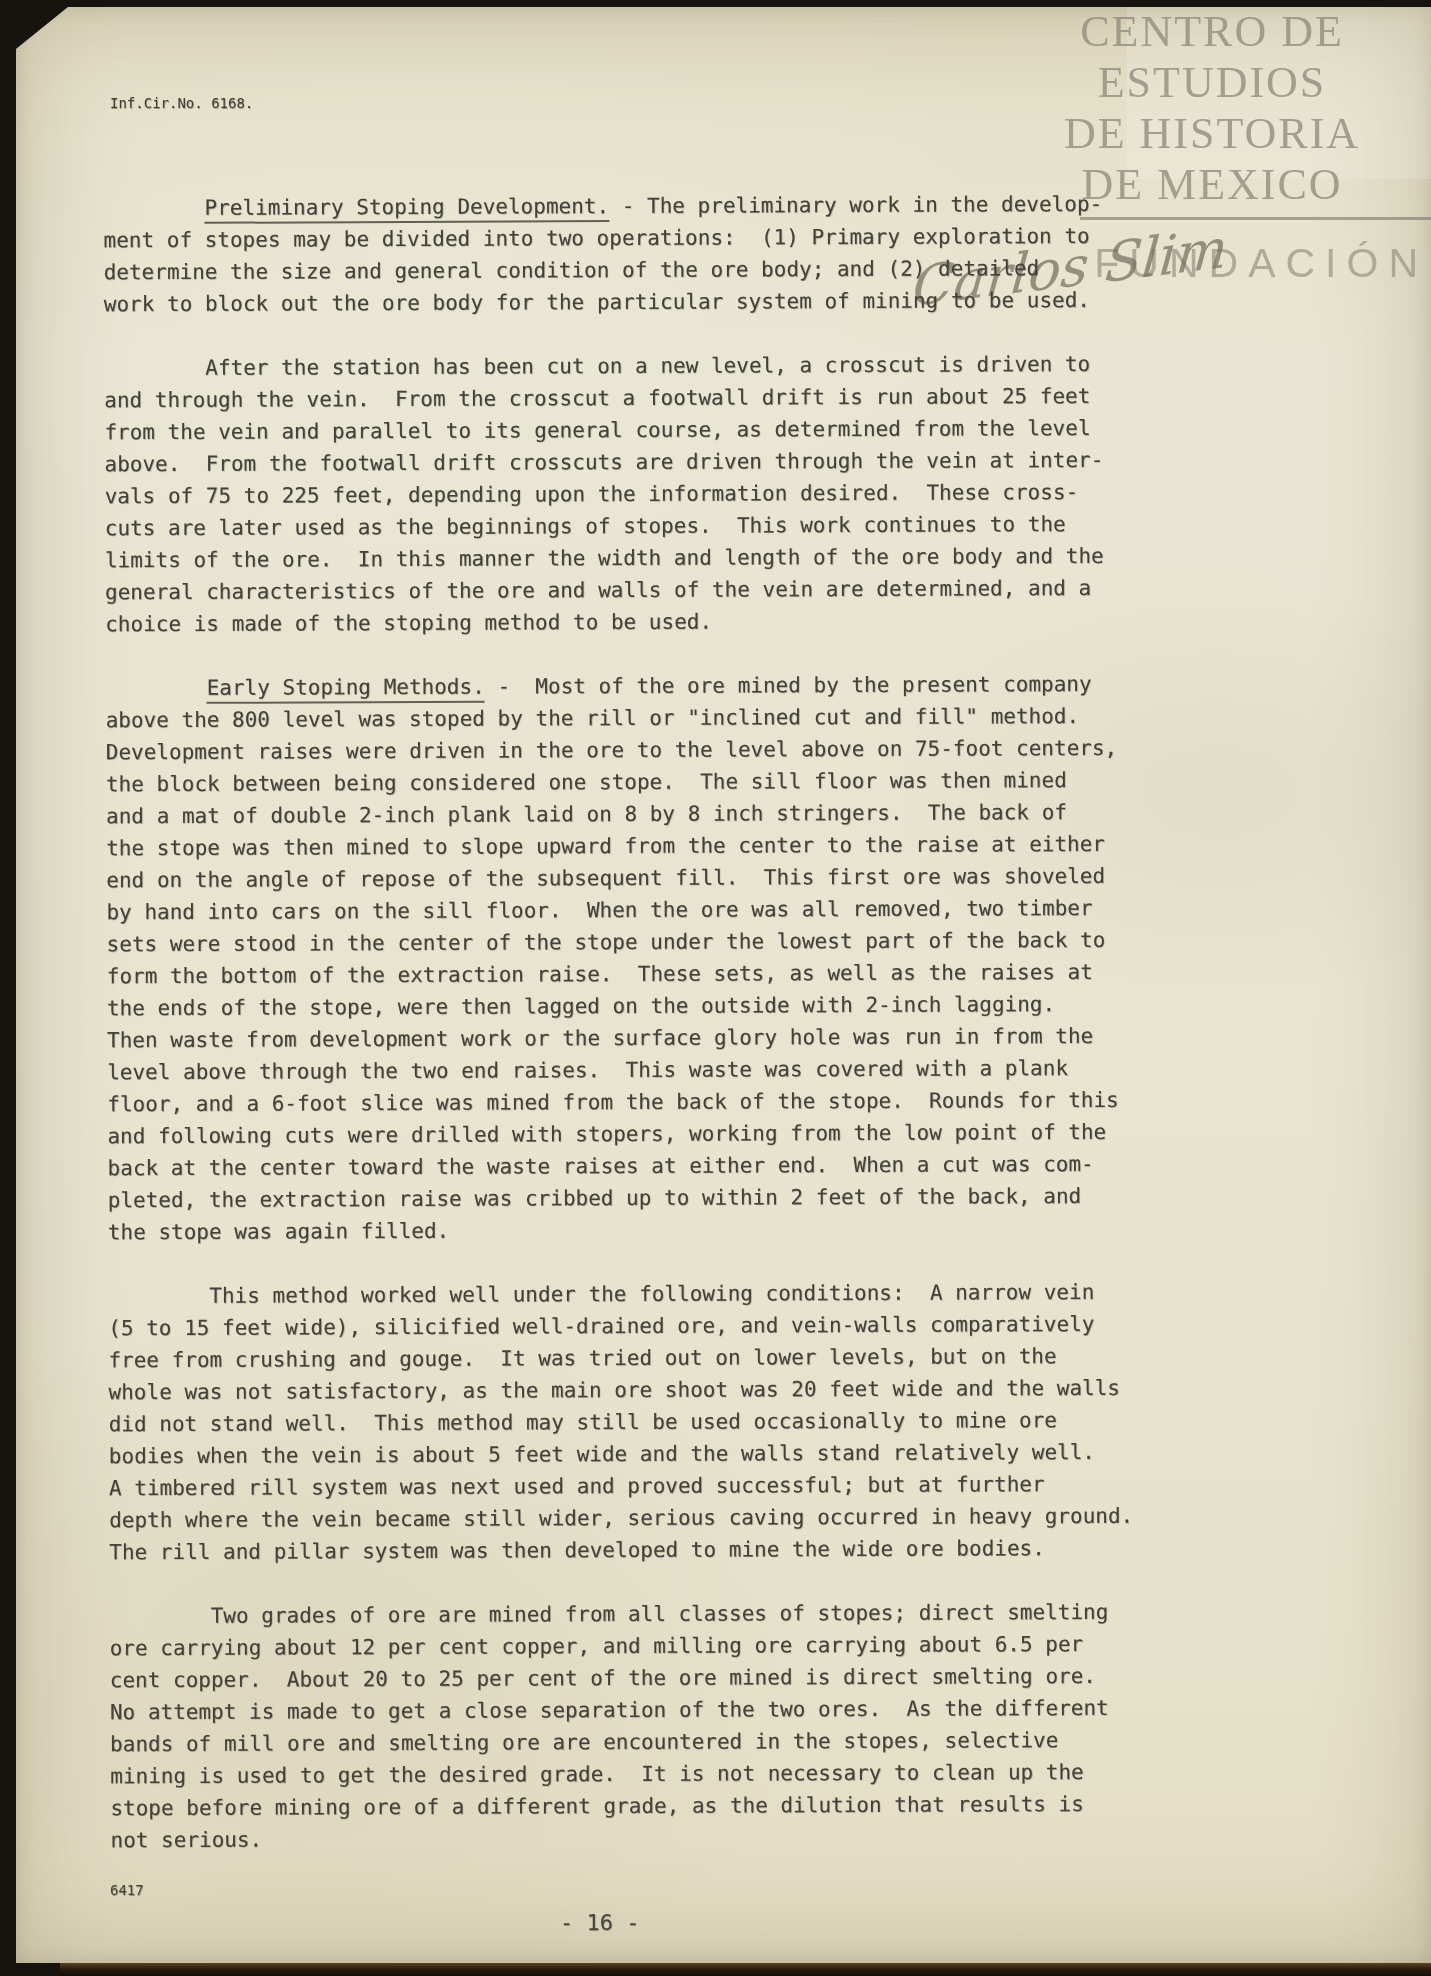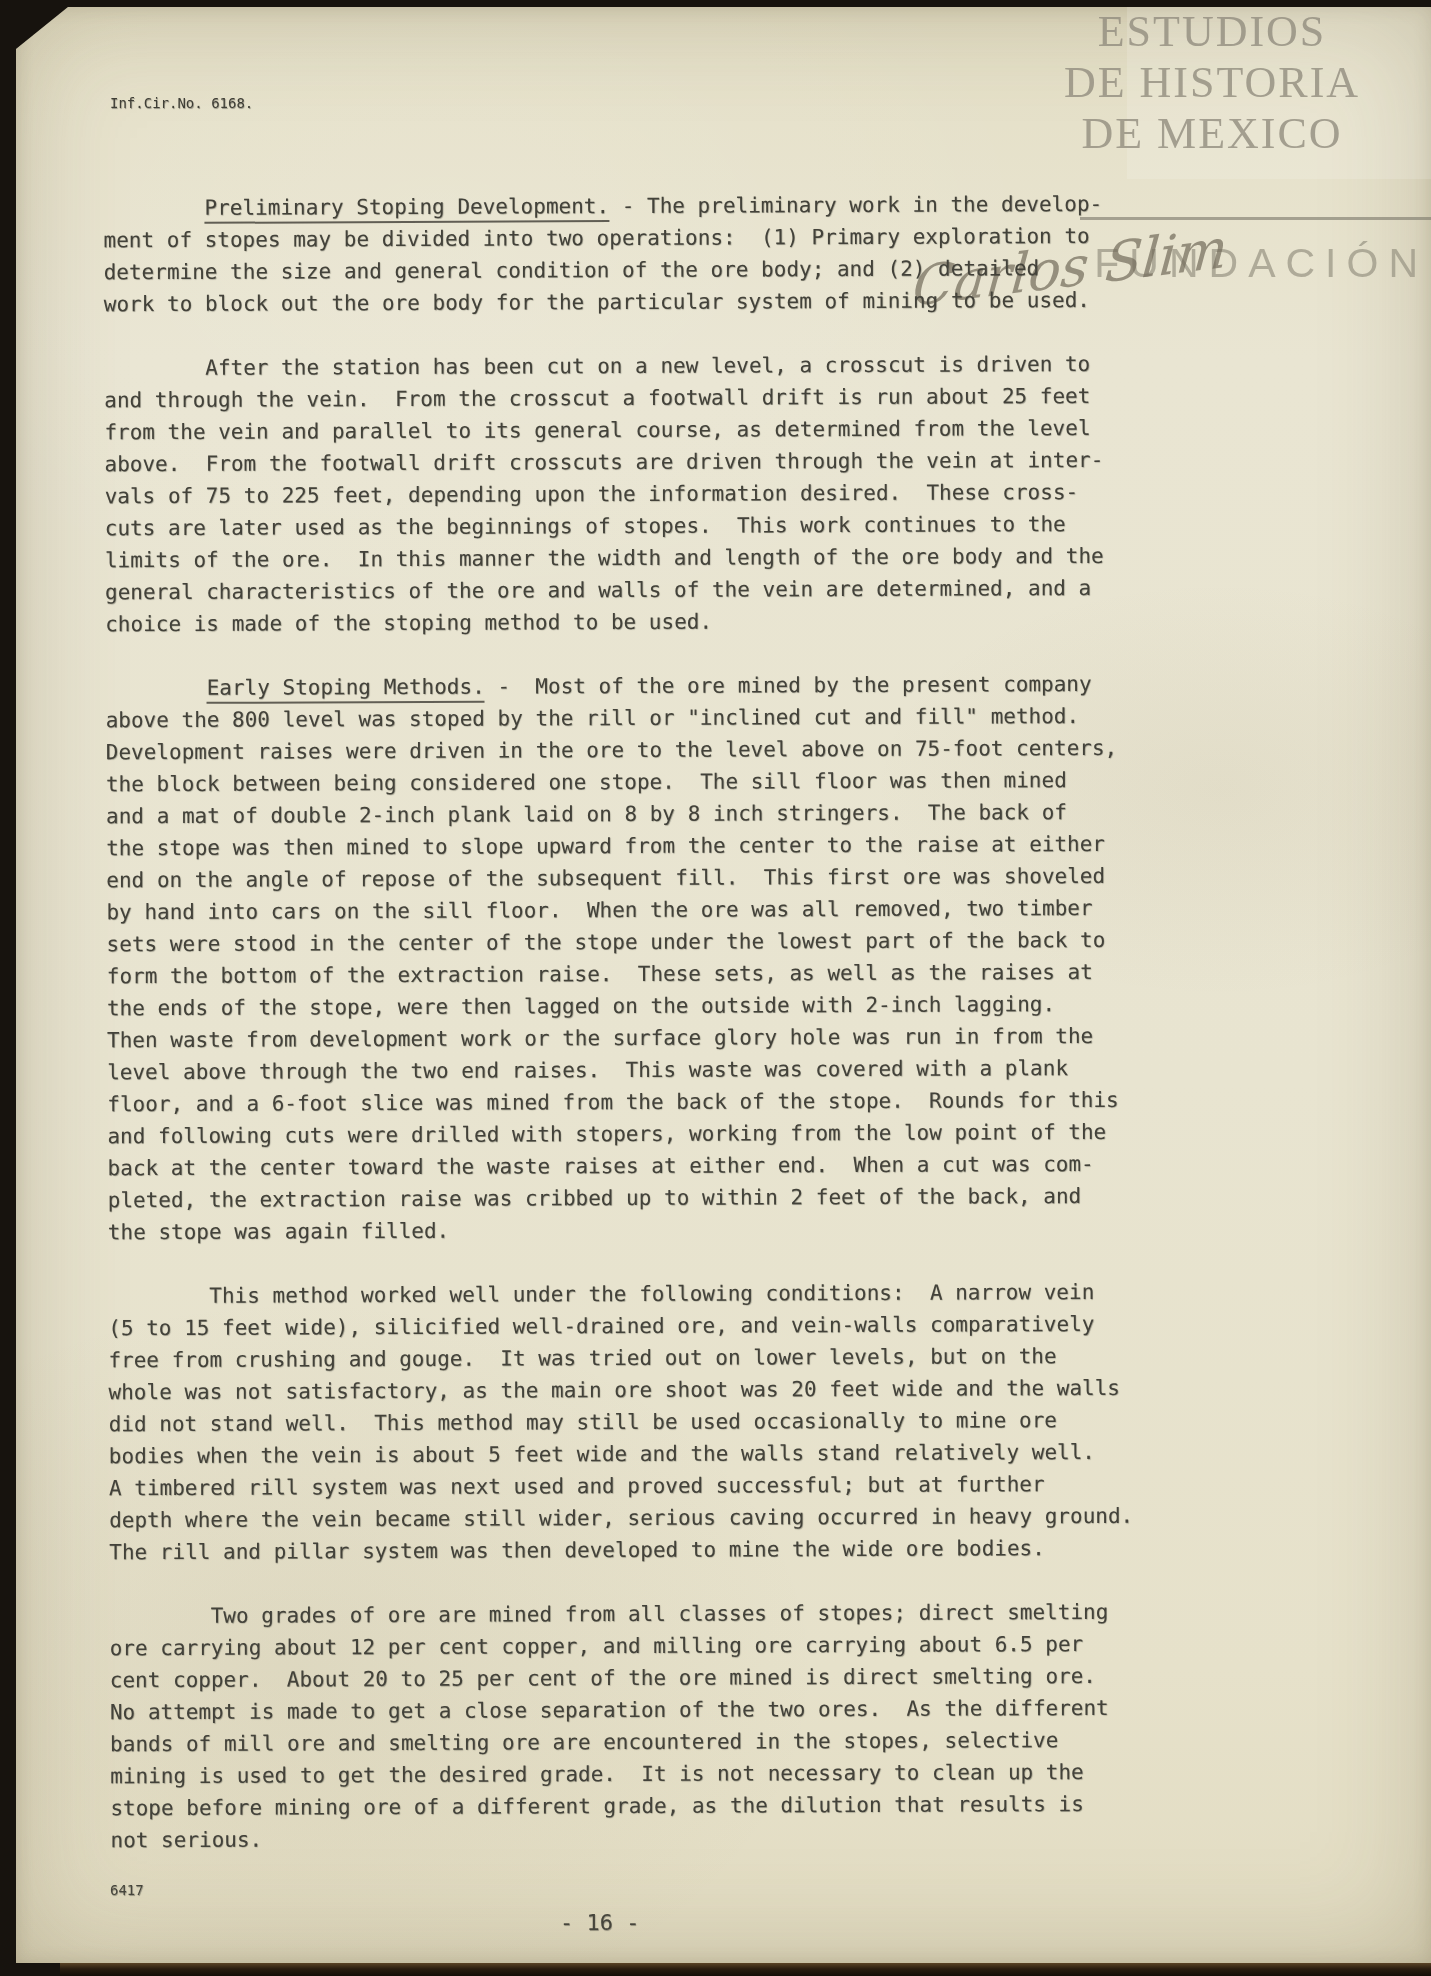--- a/index.html
+++ b/index.html
@@ -90,20 +90,21 @@
     margin-top:28px;
   }
 </style>
 </head>
 <body>
 
 <div class="paper"></div>
 
 <div class="wm-bg"></div>
 <div class="wm-text">
+    <div>CENTRO DE</div>
     <div>ESTUDIOS</div>
     <div>DE HISTORIA</div>
     <div>DE MEXICO</div>
   </div>
 <div class="wm-rule"></div>
 <div class="wm-fundacion">FUNDACIÓN</div>
 <div class="wm-signature">Carlos Slim</div>
 
 <div class="doc-ref">Inf.Cir.No. 6168.</div>
 <div class="typed"><div class="para"><div class="line first"><span class="hd">Preliminary Stoping Development.</span><span> - The preliminary work in the develop-</span></div><div class="line">ment of stopes may be divided into two operations:  (1) Primary exploration to</div><div class="line">determine the size and general condition of the ore body; and (2) detailed</div><div class="line">work to block out the ore body for the particular system of mining to be used.</div></div><div class="para"><div class="line first"><span>After the station has been cut on a new level, a crosscut is driven to</span></div><div class="line">and through the vein.  From the crosscut a footwall drift is run about 25 feet</div><div class="line">from the vein and parallel to its general course, as determined from the level</div><div class="line">above.  From the footwall drift crosscuts are driven through the vein at inter-</div><div class="line">vals of 75 to 225 feet, depending upon the information desired.  These cross-</div><div class="line">cuts are later used as the beginnings of stopes.  This work continues to the</div><div class="line">limits of the ore.  In this manner the width and length of the ore body and the</div><div class="line">general characteristics of the ore and walls of the vein are determined, and a</div><div class="line">choice is made of the stoping method to be used.</div></div><div class="para"><div class="line first"><span class="hd">Early Stoping Methods.</span><span> -  Most of the ore mined by the present company</span></div><div class="line">above the 800 level was stoped by the rill or "inclined cut and fill" method.</div><div class="line">Development raises were driven in the ore to the level above on 75-foot centers,</div><div class="line">the block between being considered one stope.  The sill floor was then mined</div><div class="line">and a mat of double 2-inch plank laid on 8 by 8 inch stringers.  The back of</div><div class="line">the stope was then mined to slope upward from the center to the raise at either</div><div class="line">end on the angle of repose of the subsequent fill.  This first ore was shoveled</div><div class="line">by hand into cars on the sill floor.  When the ore was all removed, two timber</div><div class="line">sets were stood in the center of the stope under the lowest part of the back to</div><div class="line">form the bottom of the extraction raise.  These sets, as well as the raises at</div><div class="line">the ends of the stope, were then lagged on the outside with 2-inch lagging.</div><div class="line">Then waste from development work or the surface glory hole was run in from the</div><div class="line">level above through the two end raises.  This waste was covered with a plank</div><div class="line">floor, and a 6-foot slice was mined from the back of the stope.  Rounds for this</div><div class="line">and following cuts were drilled with stopers, working from the low point of the</div><div class="line">back at the center toward the waste raises at either end.  When a cut was com-</div><div class="line">pleted, the extraction raise was cribbed up to within 2 feet of the back, and</div><div class="line">the stope was again filled.</div></div><div class="para"><div class="line first"><span>This method worked well under the following conditions:  A narrow vein</span></div><div class="line">(5 to 15 feet wide), silicified well-drained ore, and vein-walls comparatively</div><div class="line">free from crushing and gouge.  It was tried out on lower levels, but on the</div><div class="line">whole was not satisfactory, as the main ore shoot was 20 feet wide and the walls</div><div class="line">did not stand well.  This method may still be used occasionally to mine ore</div><div class="line">bodies when the vein is about 5 feet wide and the walls stand relatively well.</div><div class="line">A timbered rill system was next used and proved successful; but at further</div><div class="line">depth where the vein became still wider, serious caving occurred in heavy ground.</div><div class="line">The rill and pillar system was then developed to mine the wide ore bodies.</div></div><div class="para"><div class="line first"><span>Two grades of ore are mined from all classes of stopes; direct smelting</span></div><div class="line">ore carrying about 12 per cent copper, and milling ore carrying about 6.5 per</div><div class="line">cent copper.  About 20 to 25 per cent of the ore mined is direct smelting ore.</div><div class="line">No attempt is made to get a close separation of the two ores.  As the different</div><div class="line">bands of mill ore and smelting ore are encountered in the stopes, selective</div><div class="line">mining is used to get the desired grade.  It is not necessary to clean up the</div><div class="line">stope before mining ore of a different grade, as the dilution that results is</div><div class="line">not serious.</div></div></div>

